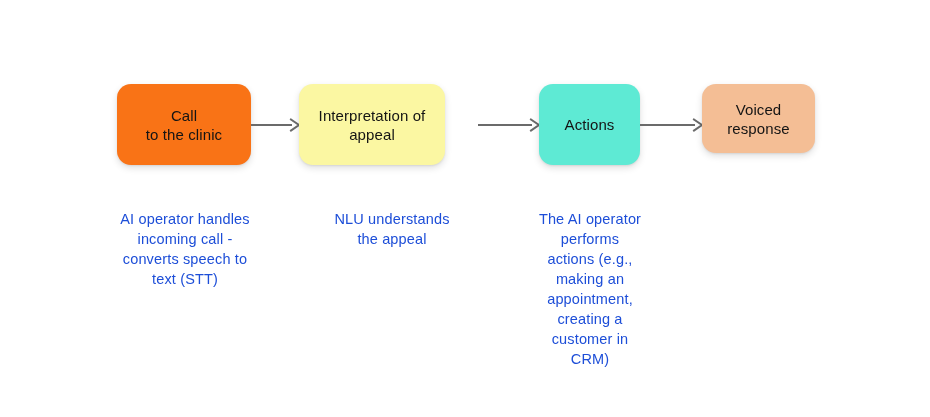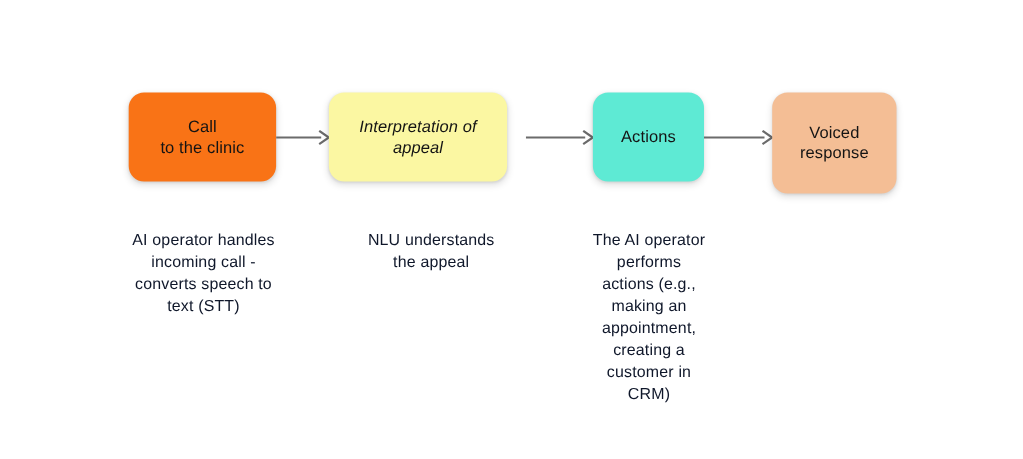--- a/index.html
+++ b/index.html
@@ -30,40 +30,40 @@
     text-align: center;
     color: #141414;
     font-size: 15px;
     line-height: 19px;
     letter-spacing: 0.1px;
     box-shadow: 0 3px 7px rgba(0,0,0,0.13), 0 1px 2px rgba(0,0,0,0.07);
     padding: 6px 10px;
     white-space: pre-line;
   }
   #node-call      { left: 117px; top: 84px;  width: 134px; height: 81px; background: #c8f5cc; }
-  #node-interp    { left: 299px; top: 84px;  width: 162px; height: 81px; background: #fbf7a2; font-style: italic; }
+  #node-interp    { left: 299px; top: 84px;  width: 146px; height: 81px; background: #fbf7a2; }
   #node-actions   { left: 539px; top: 84px;  width: 101px; height: 81px; background: #fbd6f8; }
-  #node-voiced    { left: 702px; top: 84px;  width: 113px; height: 92px; background: #f4be95; }
+  #node-voiced    { left: 702px; top: 84px;  width: 113px; height: 69px; background: #f4be95; }
 
   
   .arrow {
     position: absolute;
     height: 14px;
     top: 118px;
   }
   .arrow svg { display: block; }
   #arrow-1 { left: 251px; width: 49px; }
   #arrow-2 { left: 478px; width: 62px; }
   #arrow-3 { left: 640px; width: 63px; }
 
   
   .caption {
     position: absolute;
     text-align: center;
-    color: #0f172a;
+    color: #1d4ed8;
     font-size: 14.5px;
     line-height: 20px;
     letter-spacing: 0.15px;
     white-space: pre-line;
     top: 209px;
   }
   #caption-call    { left: 104px; width: 162px; }
   #caption-interp  { left: 306px; width: 172px; }
   #caption-actions { left: 518px; width: 144px; top: 209px; }
   #caption-voiced  { left: 685px; width: 148px; }

